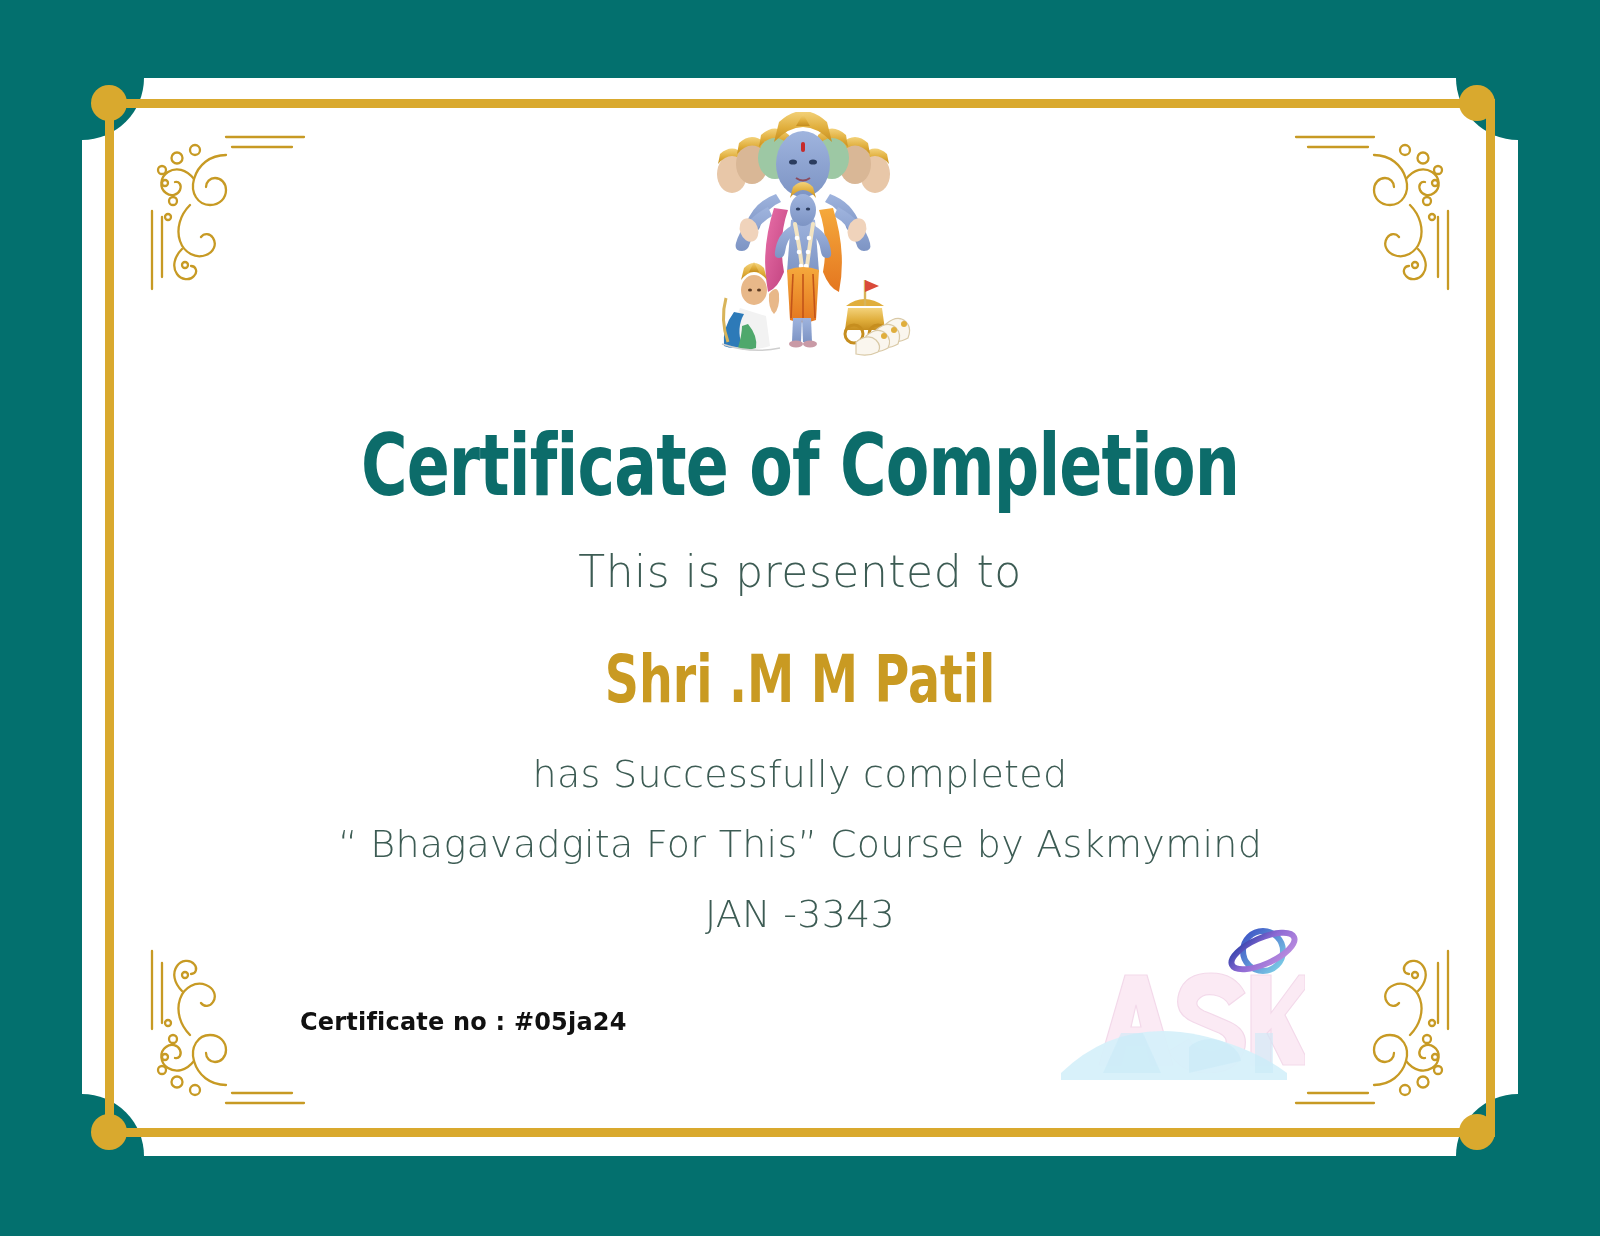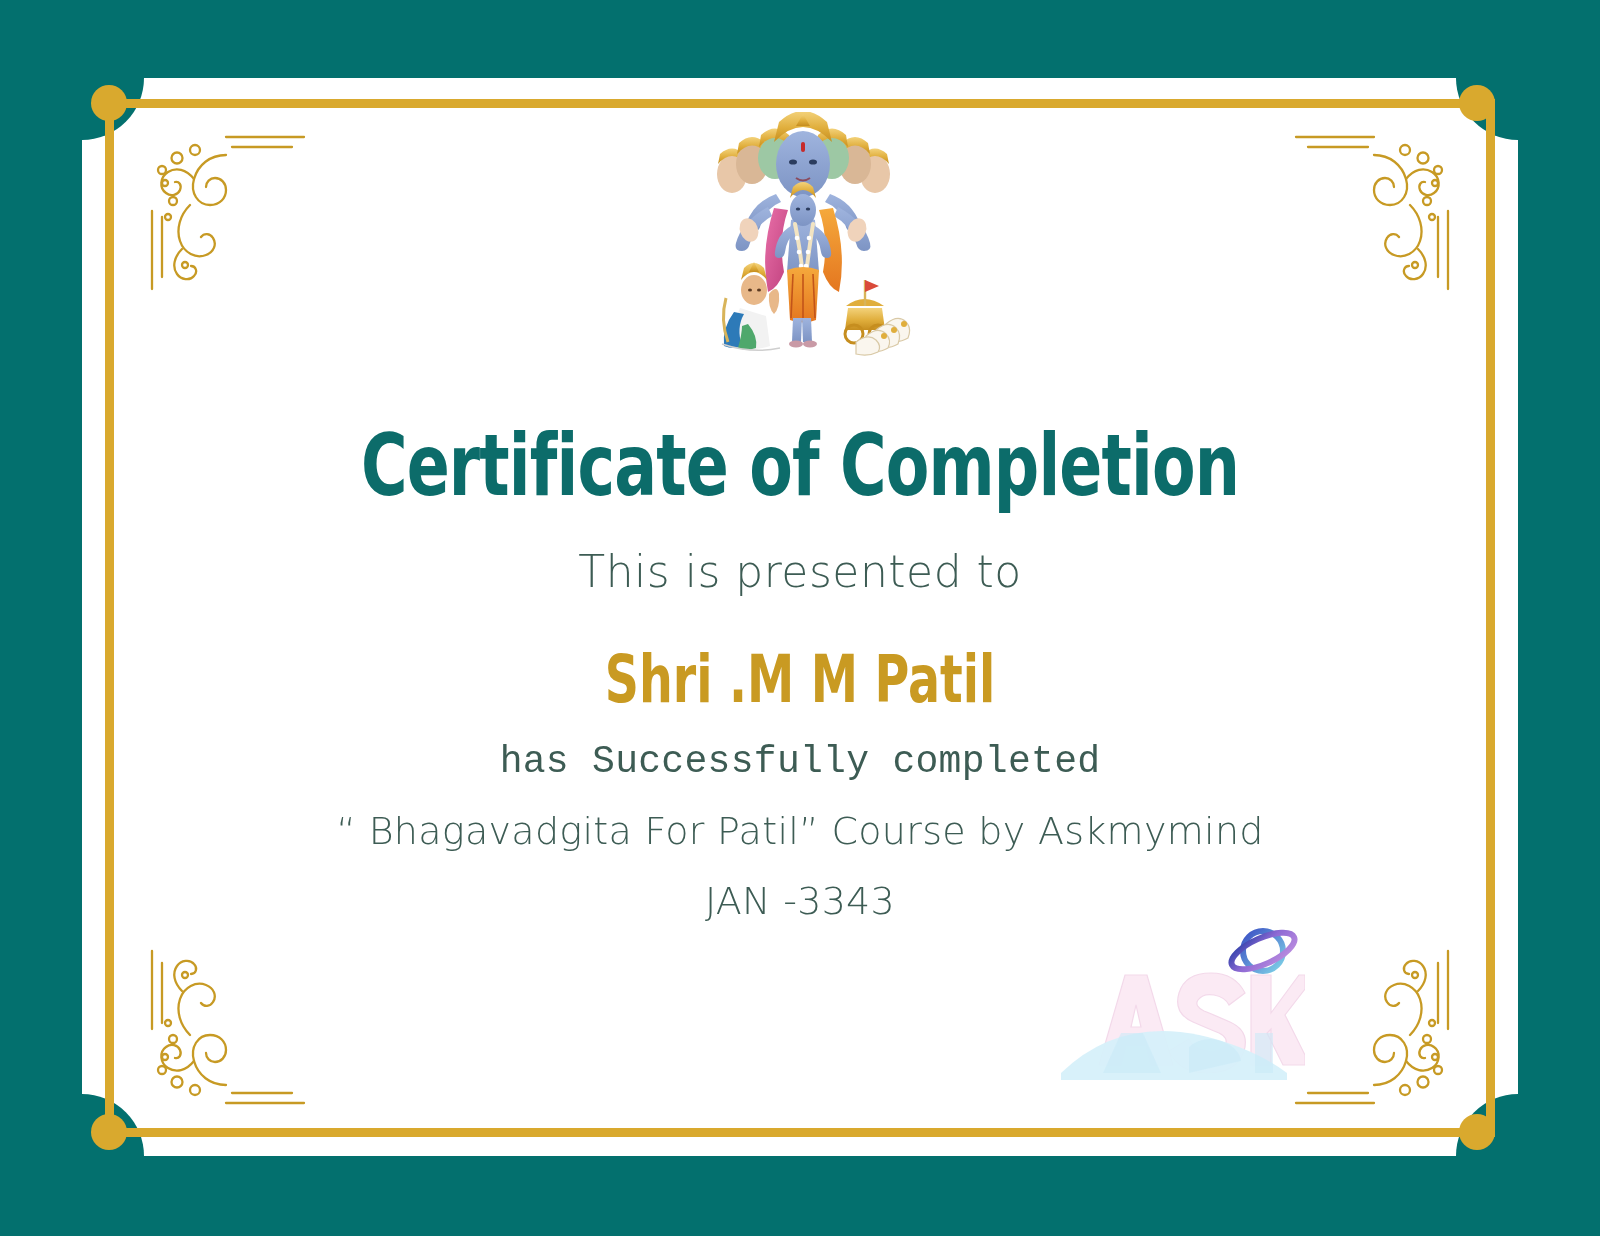--- a/index.html
+++ b/index.html
@@ -131,21 +131,21 @@
   }
 
   .body-line {
     margin-top:26px;
     font-family:"DejaVu Sans Light","Liberation Sans", sans-serif;
     font-weight:300;
     font-size:38px;
     color:#3D5C54;
     letter-spacing:0.3px;
   }
-  .body-line.first { margin-top:22px;font-family:Liberation Mono, monospace; }
+  .body-line.first { margin-top:34px; }
 
   
   .cert-number {
     position:absolute;
     left:300px;
     top:1008px;
     font-family:"DejaVu Sans","Liberation Sans", sans-serif;
     font-weight:bold;
     font-size:24px;
     color:#111111;
@@ -415,25 +415,26 @@
 
   <div class="content">
     <div class="title">Certificate of Completion</div>
 
     <div class="subtitle">This is presented to</div>
 
     <div class="recipient">Shri .M M Patil</div>
 
     <div class="body-line first">has Successfully completed</div>
 
-    <div class="body-line">“ Bhagavadgita For Patil” Course by Askmymind</div>
+    <div class="body-line">“ Bhagavadgita For This” Course by Askmymind</div>
 
     <div class="body-line">JAN -3343</div>
   </div>
 
+  <div class="cert-number">Certificate no : #05ja24</div>
 
   <div class="ask-logo">
     <svg viewBox="0 0 250 165" xmlns="http://www.w3.org/2000/svg">
       <defs>
         <linearGradient id="orbitRing" x1="0" y1="0" x2="1" y2="1">
           <stop offset="0%" stop-color="#2B3FA8"></stop>
           <stop offset="45%" stop-color="#8E6AD4"></stop>
           <stop offset="100%" stop-color="#BE8FE0"></stop>
         </linearGradient>
         <linearGradient id="orbitBall" x1="0" y1="0" x2="1" y2="1">

